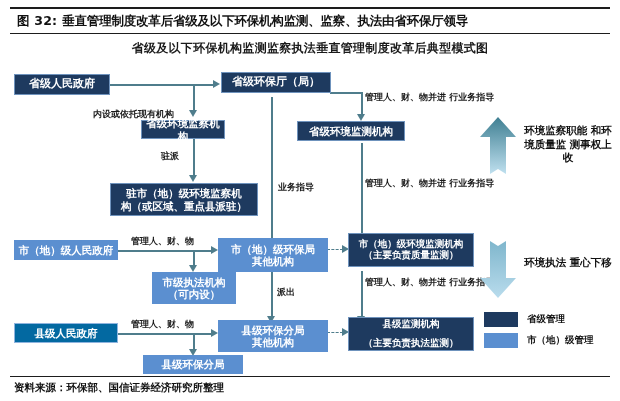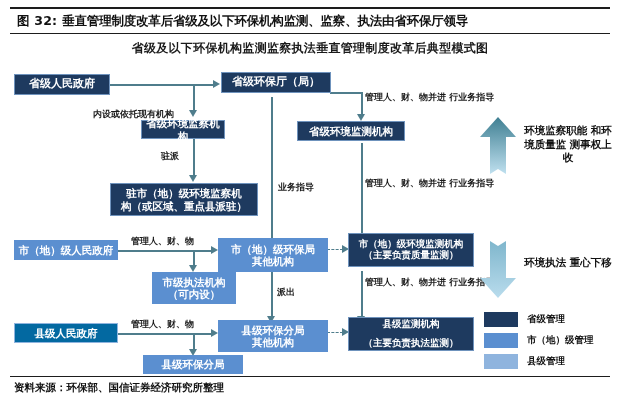--- a/index.html
+++ b/index.html
@@ -282,22 +282,18 @@
 
   <div id="legend">
     <div class="legend-row">
       <span class="legend-sw" style="background: rgb(30, 58, 95);"></span>
       <span class="legend-lb">省级管理</span>
     </div>
     <div class="legend-row">
       <span class="legend-sw" style="background: rgb(91, 143, 208);"></span>
       <span class="legend-lb">市（地）级管理</span>
     </div>
-    <div class="legend-row">
-      <span class="legend-sw" style="background: rgb(143, 180, 222);"></span>
-      <span class="legend-lb">县级管理</span>
-    </div>
   </div>
 
 </div>
 
 <div id="source-rule"></div>
 <div id="source-text">资料来源：环保部、国信证券经济研究所整理</div>
 
 </body></html>

